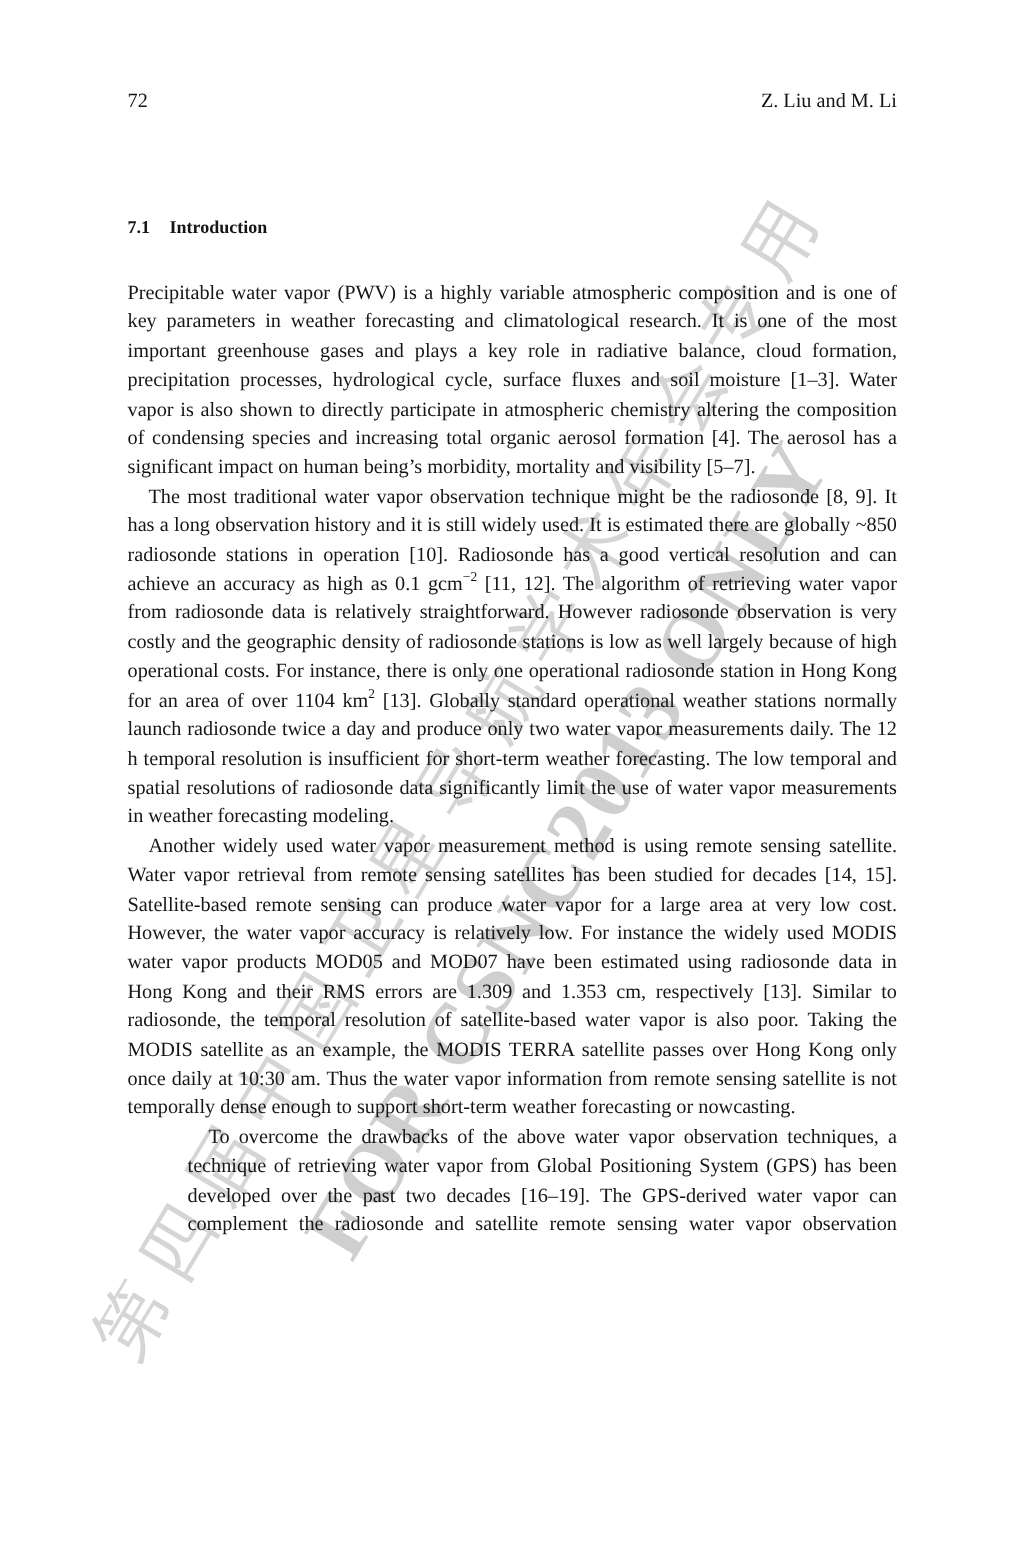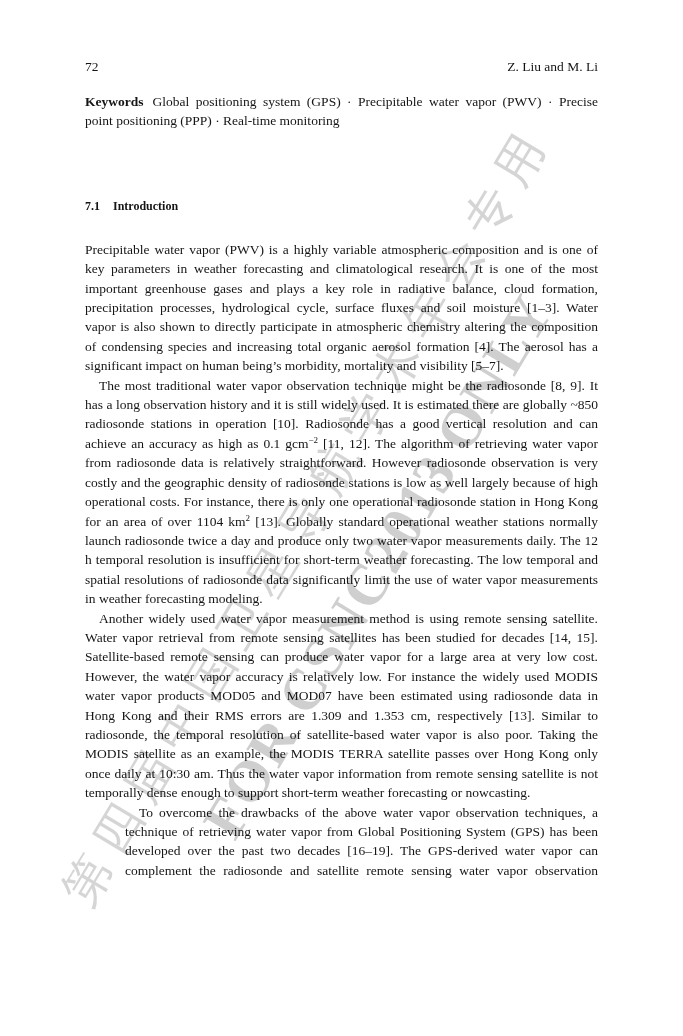--- a/index.html
+++ b/index.html
@@ -86,23 +86,20 @@
   <div class="wm wm-zh">第四届中国卫星导航学术年会专用</div>
   <div class="wm wm-en">FOR CSNC2013 ONLY</div>
 
   <div class="content">
 
     <div class="runhead">
       <span>72</span>
       <span>Z. Liu and M. Li</span>
     </div>
 
-    <div class="keywords">
-      <span class="kw-label">Keywords</span><span>Global positioning system (GPS) · Precipitable water vapor (PWV) · Precise point positioning (PPP) · Real-time monitoring</span>
-    </div>
 
     <div class="section-heading">
       <span class="sec-num">7.1</span><span>Introduction</span>
     </div>
 
     <div class="body-text">
       <p>Precipitable water vapor (PWV) is a highly variable atmospheric composition and is one of key parameters in weather forecasting and climatological research. It is one of the most important greenhouse gases and plays a key role in radiative balance, cloud formation, precipitation processes, hydrological cycle, surface fluxes and soil moisture [1–3]. Water vapor is also shown to directly participate in atmospheric chemistry altering the composition of condensing species and increasing total organic aerosol formation [4]. The aerosol has a significant impact on human being’s morbidity, mortality and visibility [5–7].</p>
       <p class="ind"><span>The most traditional water vapor observation technique might be the radiosonde [8, 9]. It has a long observation history and it is still widely used. It is estimated there are globally ~850 radiosonde stations in operation [10]. Radiosonde has a good vertical resolution and can achieve an accuracy as high as 0.1 gcm</span><sup>−2</sup><span> [11, 12]. The algorithm of retrieving water vapor from radiosonde data is relatively straightforward. However radiosonde observation is very costly and the geographic density of radiosonde stations is low as well largely because of high operational costs. For instance, there is only one operational radiosonde station in Hong Kong for an area of over 1104 km</span><sup>2</sup><span> [13]. Globally standard operational weather stations normally launch radiosonde twice a day and produce only two water vapor measurements daily. The 12 h temporal resolution is insufficient for short-term weather forecasting. The low temporal and spatial resolutions of radiosonde data significantly limit the use of water vapor measurements in weather forecasting modeling.</span></p>
       <p class="ind">Another widely used water vapor measurement method is using remote sensing satellite. Water vapor retrieval from remote sensing satellites has been studied for decades [14, 15]. Satellite-based remote sensing can produce water vapor for a large area at very low cost. However, the water vapor accuracy is relatively low. For instance the widely used MODIS water vapor products MOD05 and MOD07 have been estimated using radiosonde data in Hong Kong and their RMS errors are 1.309 and 1.353 cm, respectively [13]. Similar to radiosonde, the temporal resolution of satellite-based water vapor is also poor. Taking the MODIS satellite as an example, the MODIS TERRA satellite passes over Hong Kong only once daily at 10:30 am. Thus the water vapor information from remote sensing satellite is not temporally dense enough to support short-term weather forecasting or nowcasting.</p>
       <p class="ind continues">To overcome the drawbacks of the above water vapor observation techniques, a technique of retrieving water vapor from Global Positioning System (GPS) has been developed over the past two decades [16–19]. The GPS-derived water vapor can complement the radiosonde and satellite remote sensing water vapor observation</p>

